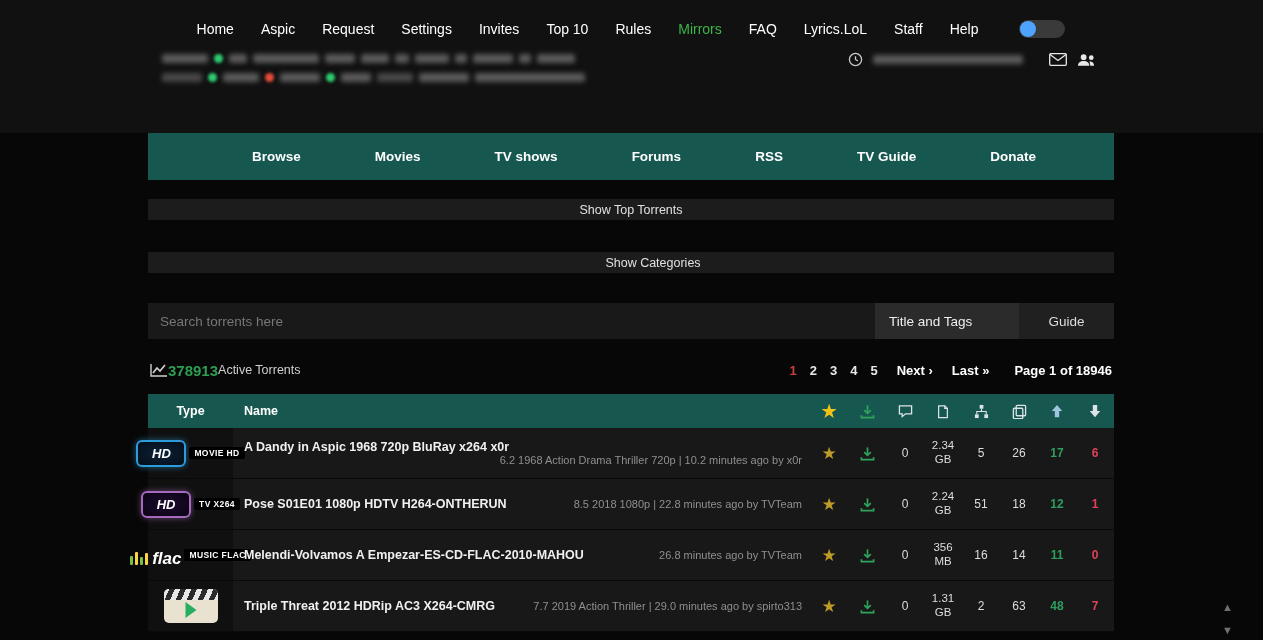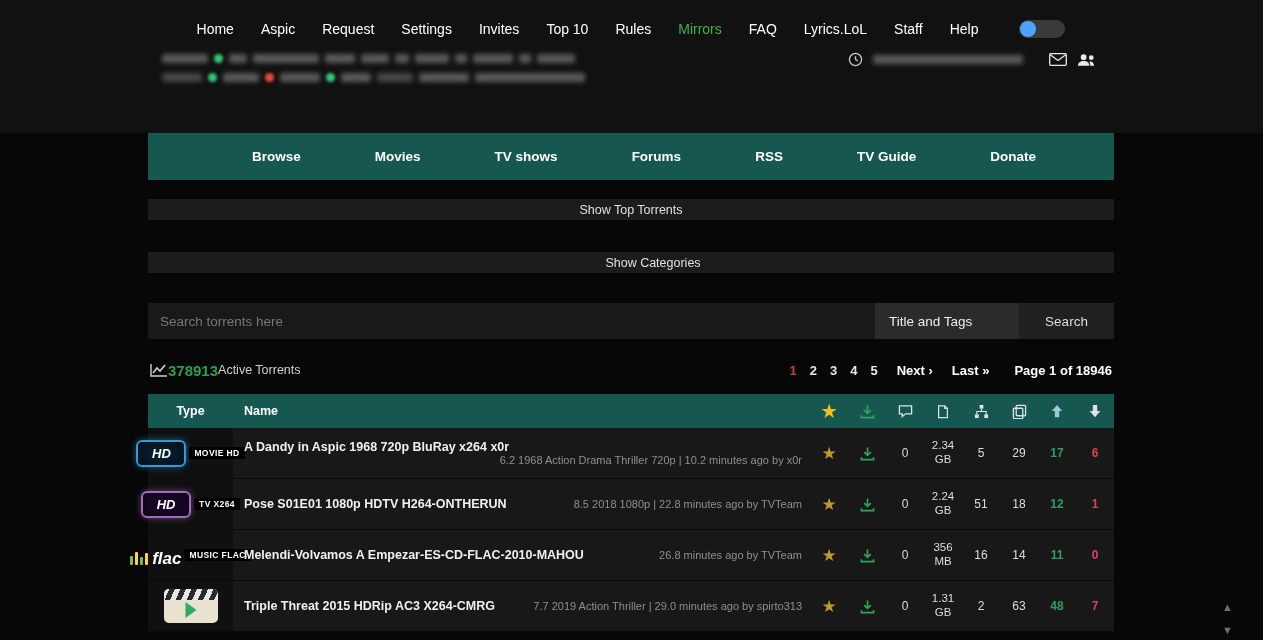--- a/index.html
+++ b/index.html
@@ -200,21 +200,21 @@
   <div class="panel-bar first">
     <span>Show Top Torrents</span>
   </div>
   <div class="panel-bar second">
     <span>Show Categories</span>
   </div>
 
   <div class="search-row">
     <input class="search-input" placeholder="Search torrents here" style="">
     <div class="search-filter">Title and Tags</div>
-    <button class="search-btn">Search</button>
+    <button class="search-btn">Guide</button>
   </div>
 
   <div class="stats-row">
     <div class="stats-left">
       <span class="uicon">
         <svg viewBox="0 0 18 14" width="18" height="14" fill="none" stroke="#cfcfcf" stroke-width="1.4">
             <path d="M1 1v12h16"></path>
             <path d="M3 10l4-5 3 3 5-6" stroke-width="1.7"></path>
           </svg>
       </span>
@@ -306,21 +306,21 @@
               <path d="M4.5 6.5L8 10l3.5-3.5"></path>
               <path d="M1.5 12v2.5h13V12"></path>
             </svg>
           </div>
           <div class="col-i num">0</div>
           <div class="col-i size">
             <span class="size-line">2.34</span>
             <span class="size-line">GB</span>
           </div>
           <div class="col-i num">5</div>
-          <div class="col-i num">29</div>
+          <div class="col-i num">26</div>
           <div class="col-i num seeders">17</div>
           <div class="col-i num leechers">6</div>
         </div>
         <div class="trow">
           <div class="cell-type">
             <div class="cat tv-x264">
               <div class="hd-box">HD</div>
               <div class="cat-label">TV X264</div>
             </div>
           </div>
@@ -390,21 +390,21 @@
         <div class="trow">
           <div class="cell-type">
             <div class="cat movie-clapper">
               <div class="clapper">
                 <div class="clapper-top"></div>
                 <div class="clapper-play"></div>
               </div>
             </div>
           </div>
           <div class="cell-name">
-            <a class="title">Triple Threat 2015 HDRip AC3 X264-CMRG</a>
+            <a class="title">Triple Threat 2012 HDRip AC3 X264-CMRG</a>
             <span class="meta">7.7 2019 Action Thriller | 29.0 minutes ago by spirto313</span>
           </div>
           <div class="col-i">
             <span class="rstar">★</span>
           </div>
           <div class="col-i">
             <svg viewBox="0 0 16 16" width="15" height="15" fill="none" stroke="#2fa45c" stroke-width="1.8">
               <path d="M8 1.5v8"></path>
               <path d="M4.5 6.5L8 10l3.5-3.5"></path>
               <path d="M1.5 12v2.5h13V12"></path>

